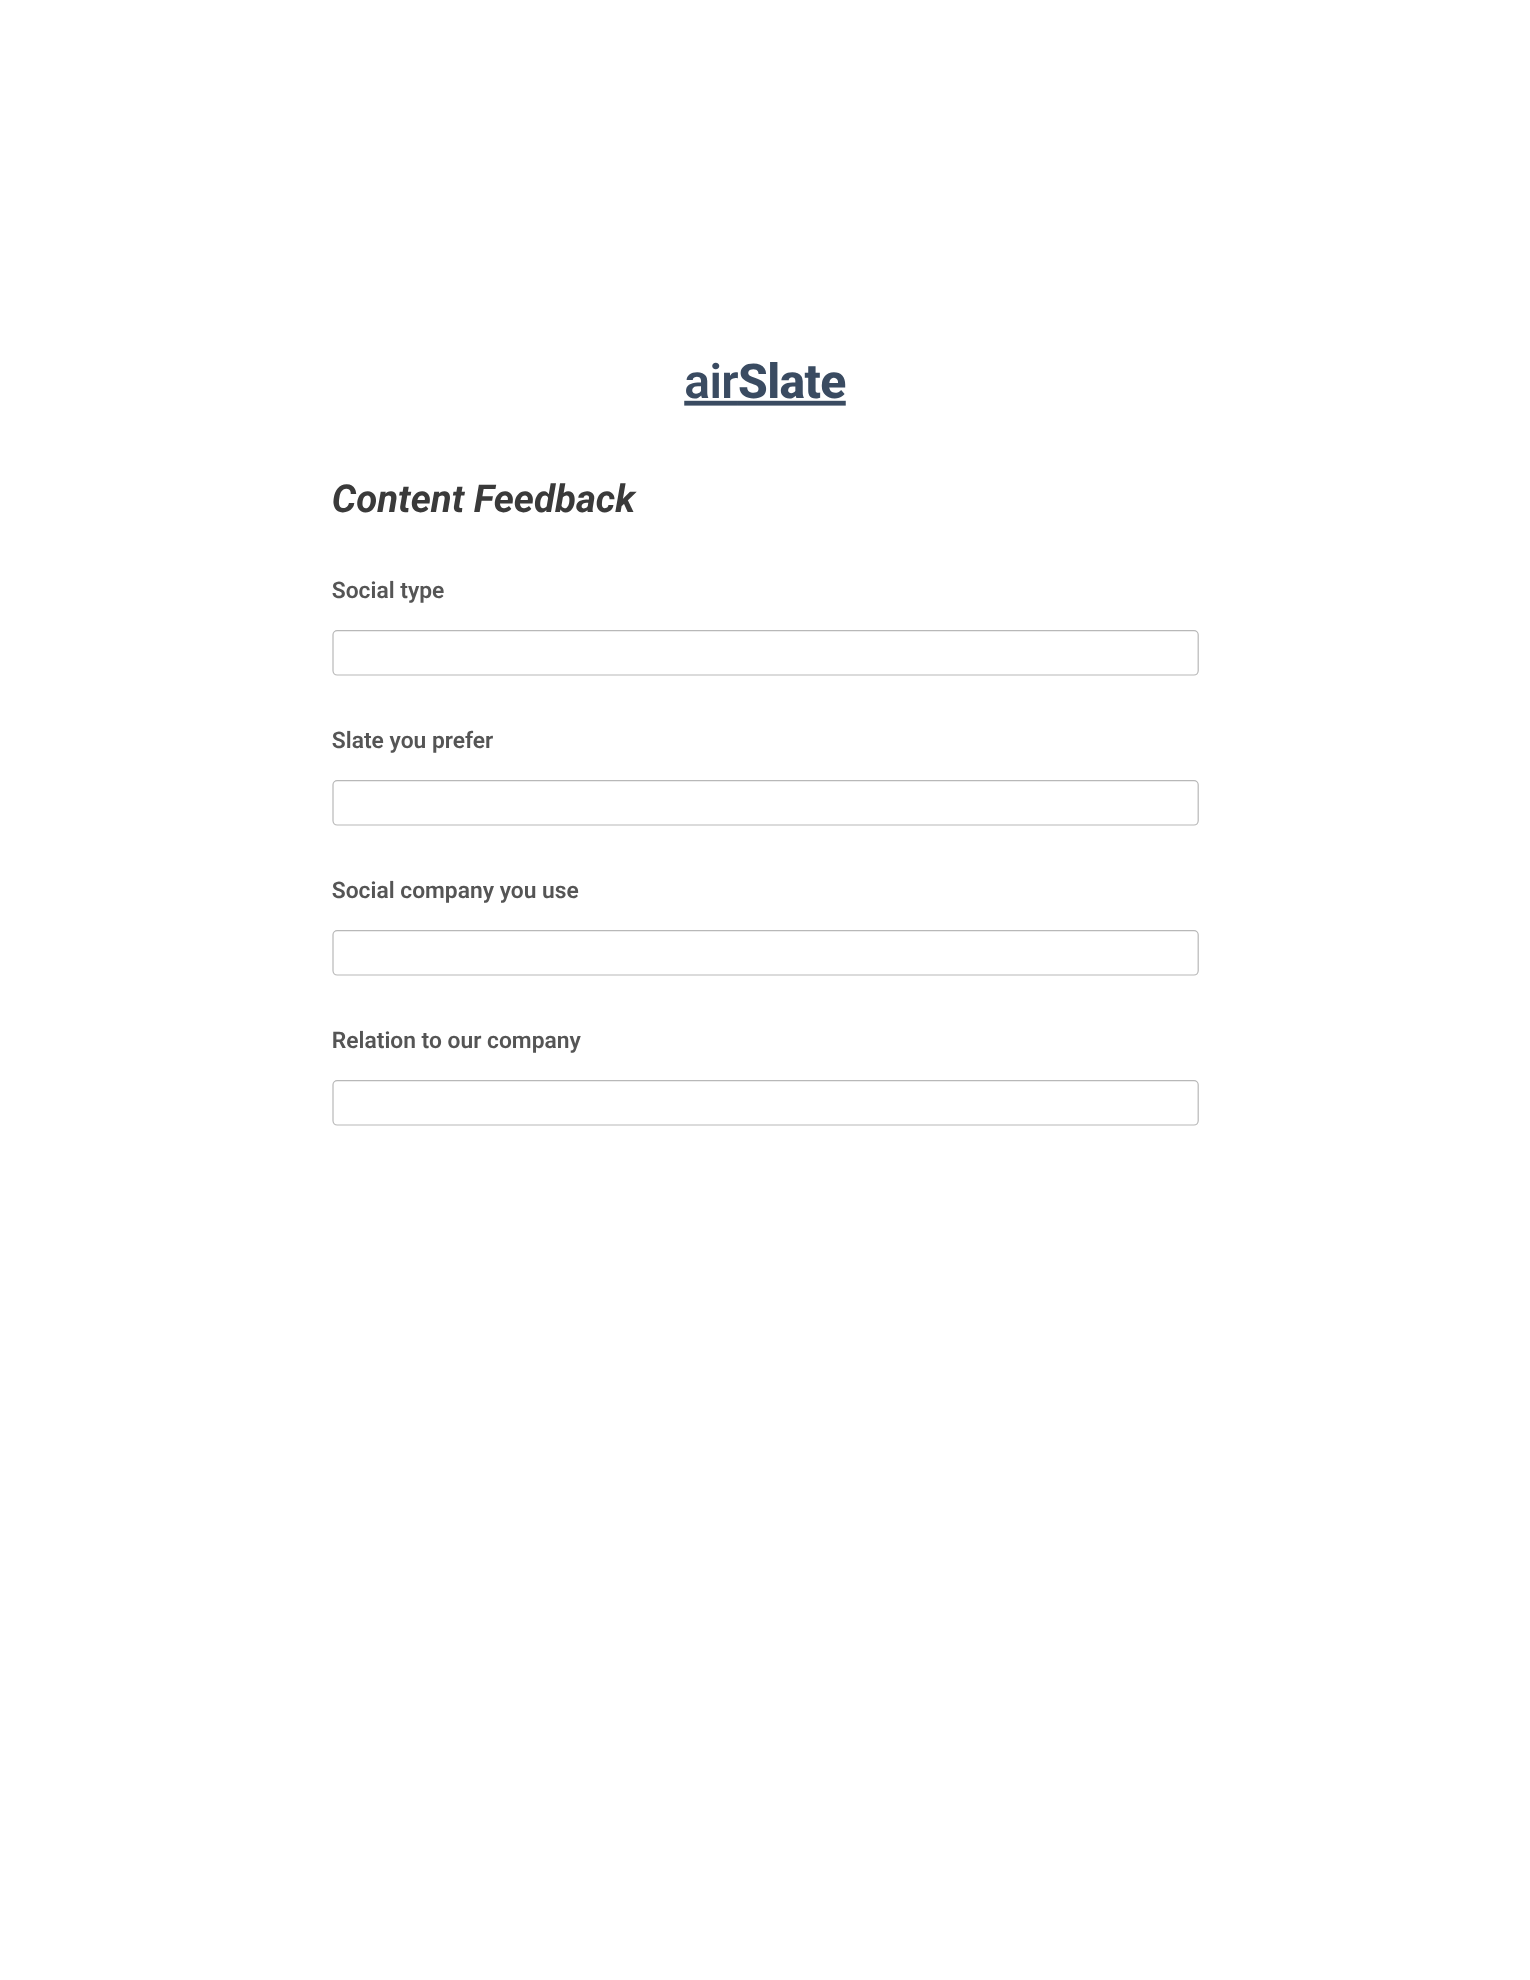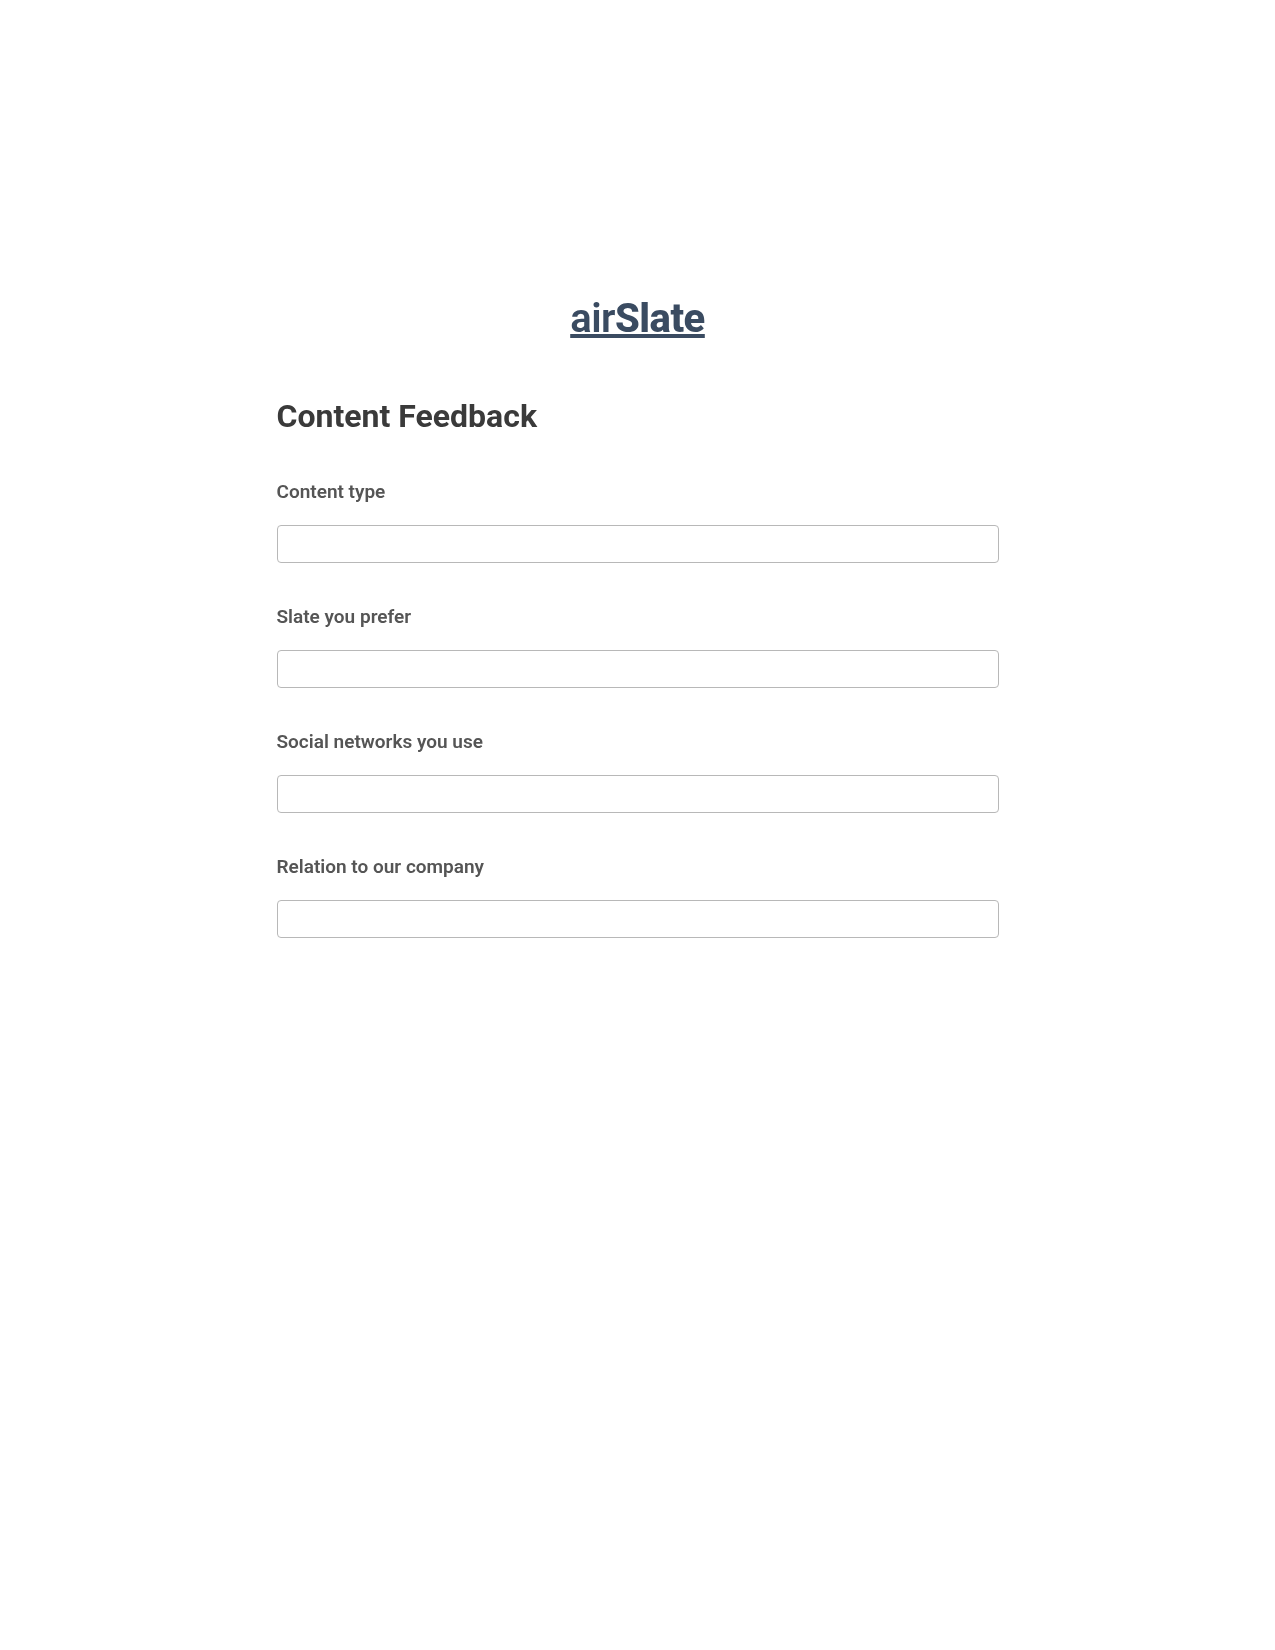--- a/index.html
+++ b/index.html
@@ -33,20 +33,21 @@
     font-weight: 600;
   }
   .logo-slate {
     font-weight: 800;
   }
   .form-title {
     font-size: 32px;
     font-weight: 700;
     color: #3a3a3a;
     margin-bottom: 45px;
+    font-style: italic;
   }
   .form-group {
     margin-bottom: 42px;
   }
   .form-label {
     display: block;
     font-size: 19px;
     font-weight: 600;
     color: #555555;
     margin-bottom: 22px;
@@ -66,31 +67,31 @@
 <body>
 
 <div class="container">
   <div class="logo">
     <span class="logo-text"><span class="logo-air">air</span><span class="logo-slate">Slate</span></span>
   </div>
 
   <h1 class="form-title">Content Feedback</h1>
 
   <div class="form-group">
-    <label class="form-label">Content type</label>
+    <label class="form-label">Social type</label>
     <input type="text" class="form-input" value="" style="">
   </div>
 
   <div class="form-group">
     <label class="form-label">Slate you prefer</label>
     <input type="text" class="form-input" value="" style="">
   </div>
 
   <div class="form-group">
-    <label class="form-label">Social networks you use</label>
+    <label class="form-label">Social company you use</label>
     <input type="text" class="form-input" value="" style="">
   </div>
 
   <div class="form-group">
     <label class="form-label">Relation to our company</label>
     <input type="text" class="form-input" value="" style="">
   </div>
 </div>
 
 </body></html>

